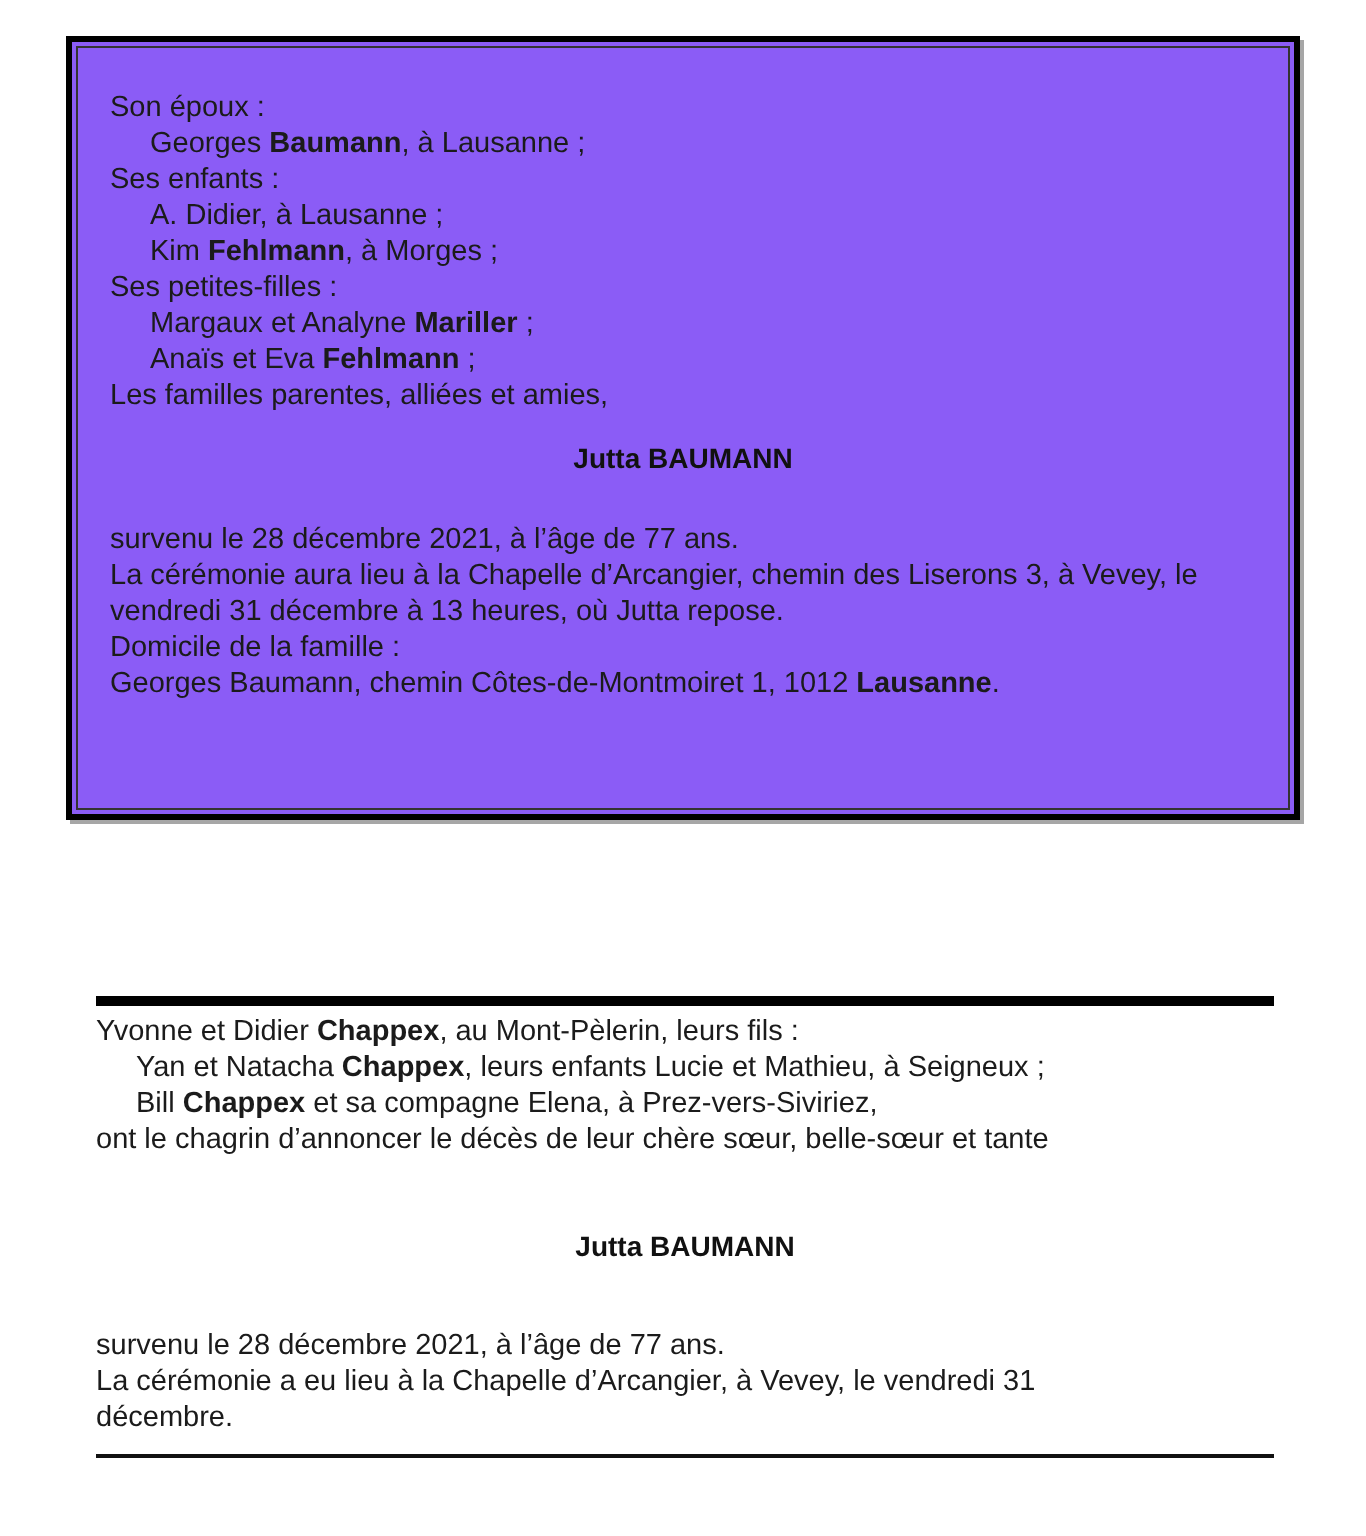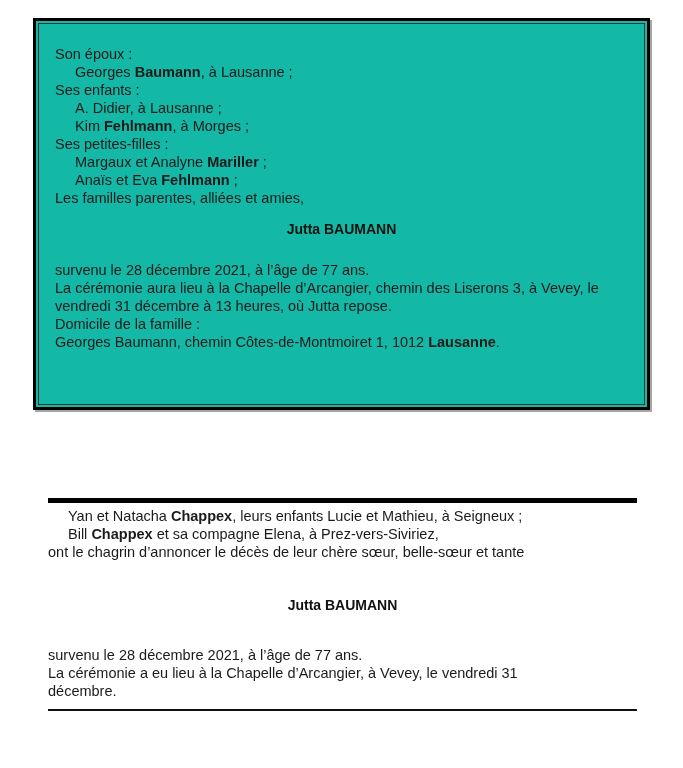--- a/index.html
+++ b/index.html
@@ -20,21 +20,21 @@
   
   .notice-box {
     position: absolute;
     left: 33px;
     top: 18px;
     width: 617px;
     height: 392px;
     box-sizing: border-box;
     border: 3px solid #000000;
     box-shadow: 2px 2px 0 #a6a6a6;
-    background: #14b8a6;
+    background: #8b5cf6;
   }
   .notice-box-inner {
     box-sizing: border-box;
     margin: 2px;
     height: calc(100% - 4px);
     border: 1px solid #333333;
     padding: 21px 16px 0 16px;
   }
 
   
@@ -114,20 +114,21 @@
           <div class="line"><span>vendredi 31 décembre à 13 heures, où Jutta repose.</span></div>
           <div class="line"><span>Domicile de la famille :</span></div>
           <div class="line"><span>Georges Baumann, chemin Côtes-de-Montmoiret 1, 1012 </span><span class="b">Lausanne</span><span>.</span></div>
         </div>
     </div>
   </div>
 
   <div class="notice-plain">
     <div class="rule-thick"></div>
     <div class="body-block">
+        <div class="line"><span>Yvonne et Didier </span><span class="b">Chappex</span><span>, au Mont-Pèlerin, leurs fils :</span></div>
         <div class="line indent"><span>Yan et Natacha </span><span class="b">Chappex</span><span>, leurs enfants Lucie et Mathieu, à Seigneux ;</span></div>
         <div class="line indent"><span>Bill </span><span class="b">Chappex</span><span> et sa compagne Elena, à Prez-vers-Siviriez,</span></div>
         <div class="line"><span>ont le chagrin d’annoncer le décès de leur chère sœur, belle-sœur et tante</span></div>
       </div>
     <div class="deceased-name">Jutta BAUMANN</div>
     <div class="detail-block">
         <div class="line"><span>survenu le 28 décembre 2021, à l’âge de 77 ans.</span></div>
         <div class="line"><span>La cérémonie a eu lieu à la Chapelle d’Arcangier, à Vevey, le vendredi 31</span></div>
         <div class="line"><span>décembre.</span></div>
       </div>

